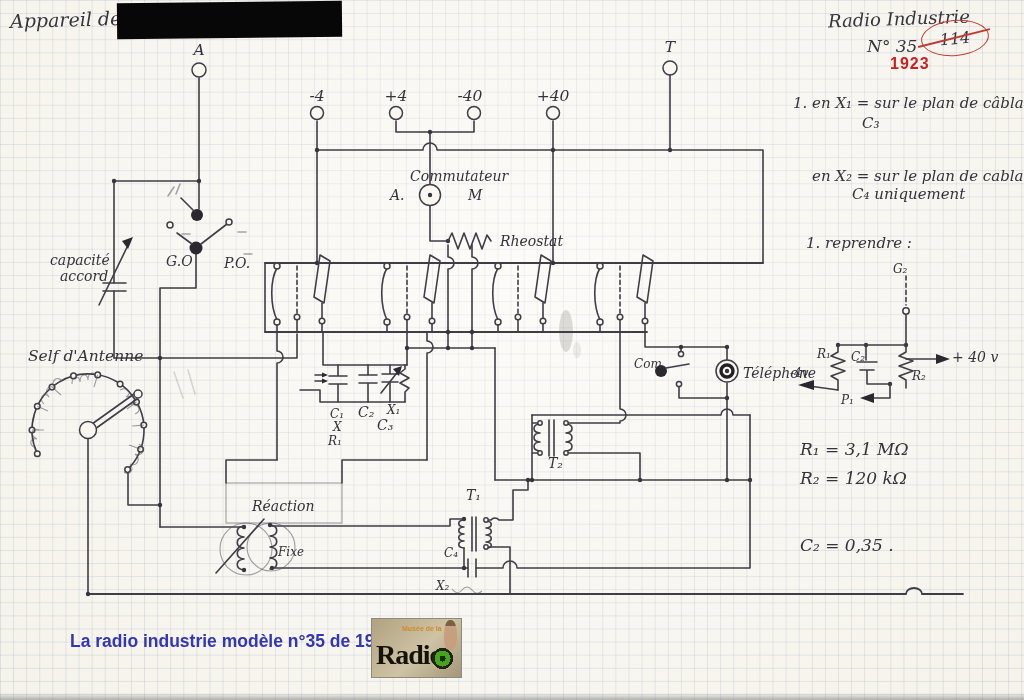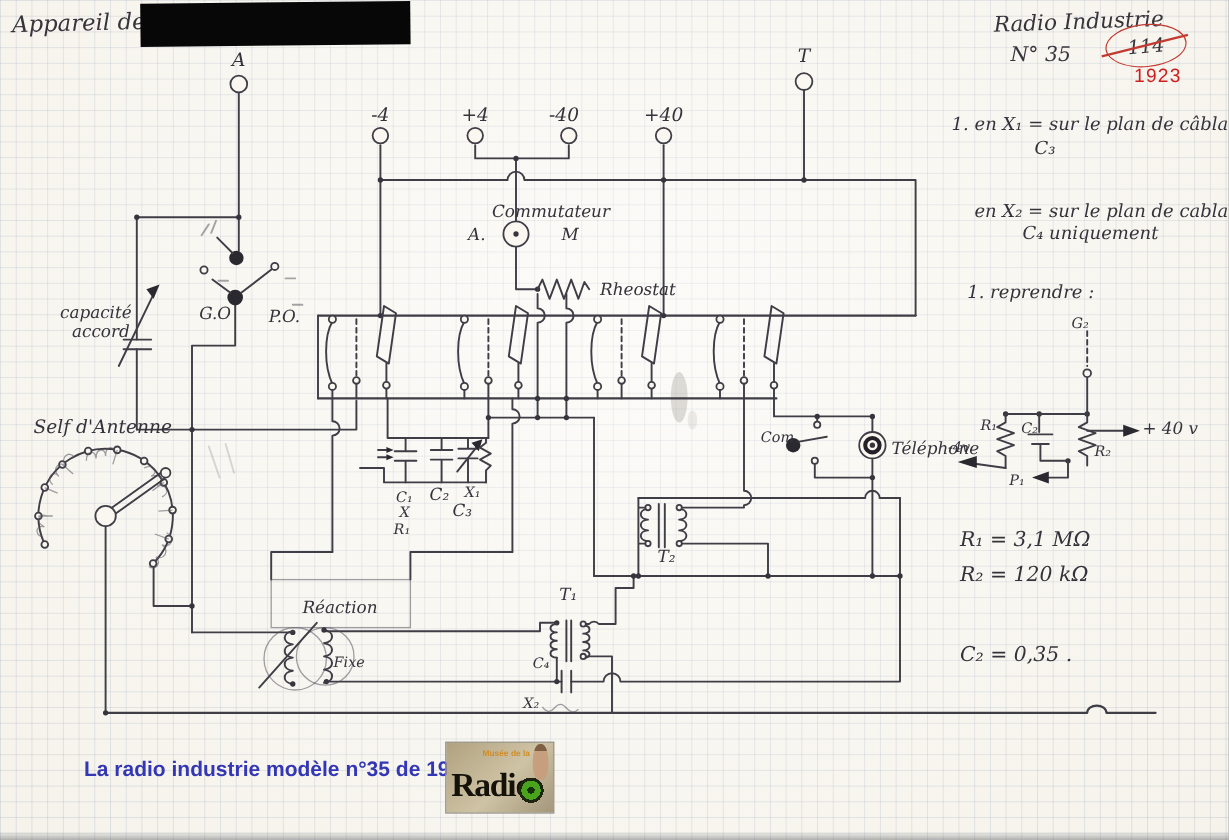--- a/index.html
+++ b/index.html
@@ -11,26 +11,26 @@
       linear-gradient(to right, rgba(118,142,172,.24) 1px, transparent 1px),
       linear-gradient(to bottom, rgba(118,142,172,.24) 1px, transparent 1px);
     background-size:100% 100%, 13.1px 13.1px, 13.1px 13.1px;
     font-family:"DejaVu Serif", serif;
   }
   .abs{position:absolute;}
   .hw{font-family:"DejaVu Serif",serif;font-style:italic;color:#37343c;}
   .device-label{left:10px;top:8px;font-size:19px;transform:rotate(-1.5deg);}
   .redaction{left:117px;top:2px;width:225px;height:36px;background:#070707;transform:rotate(-.6deg);}
   .brand{left:828px;top:8px;font-size:18px;transform:rotate(-2deg);}
-  .model{left:842px;top:36px;font-size:17px;}
+  .model{left:867px;top:36px;font-size:17px;}
   .badge114{left:921px;top:20px;width:66px;height:34px;border:1.6px solid #c23b32;border-radius:50%;
     transform:rotate(-5deg);display:flex;align-items:center;justify-content:center;
     font-style:italic;font-size:16px;color:#37343c;}
   .badge114 .strike{position:absolute;left:-5px;top:16px;width:74px;height:1.8px;background:#c23b32;transform:rotate(-9deg);}
-  .year{left:945px;top:55px;color:#cf1e1e;font-family:"Liberation Sans",sans-serif;font-weight:normal;font-size:16px;letter-spacing:1px;}
+  .year{left:890px;top:55px;color:#cf1e1e;font-family:"Liberation Sans",sans-serif;font-weight:bold;font-size:16px;letter-spacing:1px;}
   .caption{left:70px;top:631px;color:#3336b5;font-family:"Liberation Sans",sans-serif;font-weight:bold;font-size:17.5px;}
   .logo{left:371px;top:618px;width:89px;height:58px;border:1px solid #8d8b80;
     background:linear-gradient(135deg,#b0a280,#cfc3a5 55%,#a3967a);overflow:hidden;}
   .logo-word{position:absolute;left:4px;top:20px;font-family:"Liberation Serif",serif;font-weight:bold;
     font-size:28px;color:#141209;letter-spacing:-1px;}
   .logo-small{position:absolute;left:30px;top:6px;font-size:7px;color:#d08c28;font-weight:bold;
     font-family:"Liberation Sans",sans-serif;white-space:nowrap;}
   .logo-target{position:absolute;right:6px;top:27px;width:25px;height:25px;border-radius:50%;
     background:radial-gradient(circle at 50% 50%, #16300a 0 3px, #4aa31d 3px 8px, #1d2511 8px 10.5px, rgba(0,0,0,0) 10.5px);}
   .logo-figure{position:absolute;right:4px;top:1px;width:13px;height:30px;border-radius:45% 45% 40% 40%;

